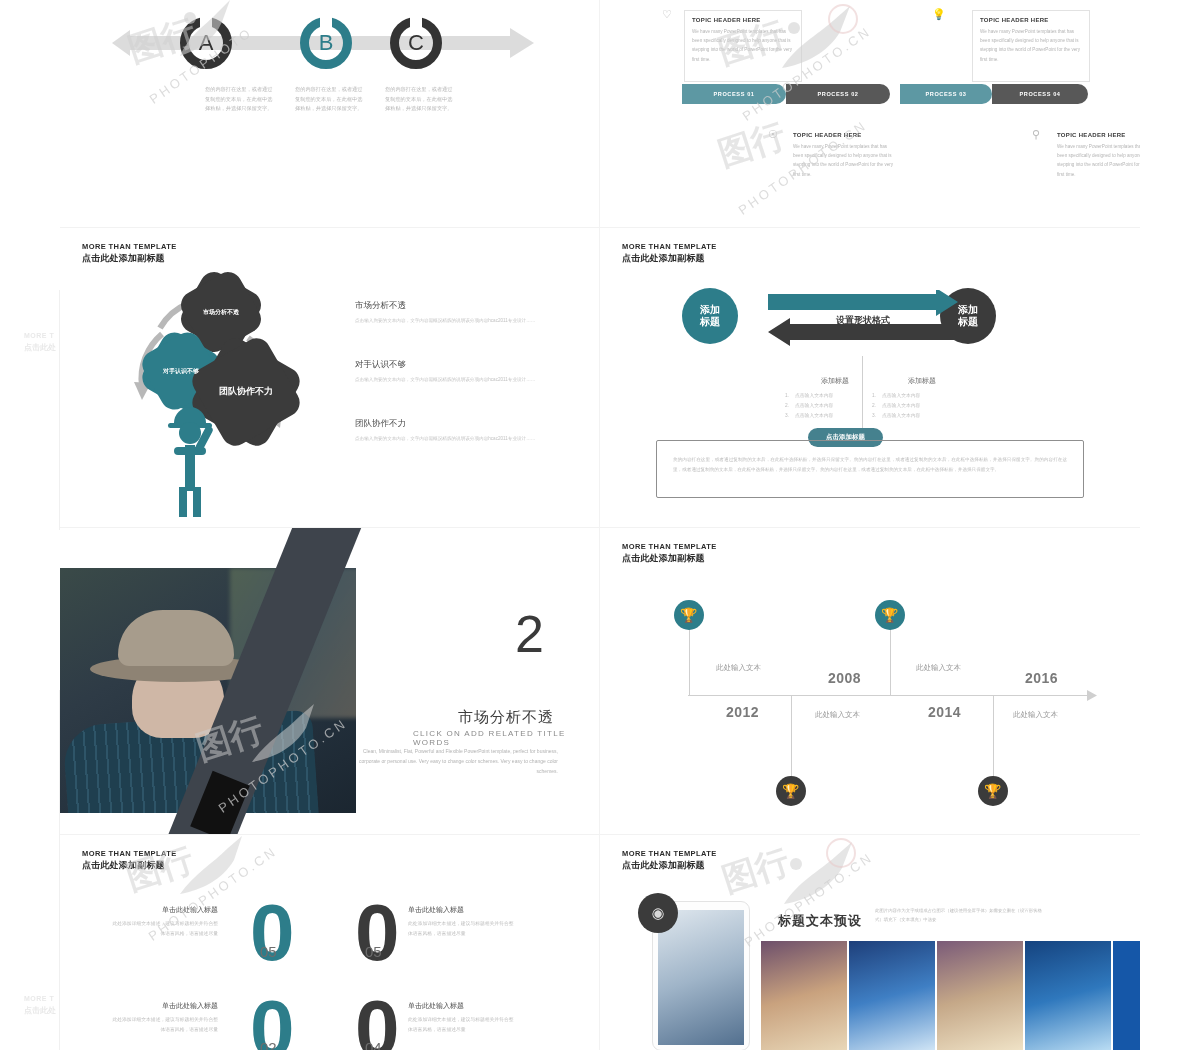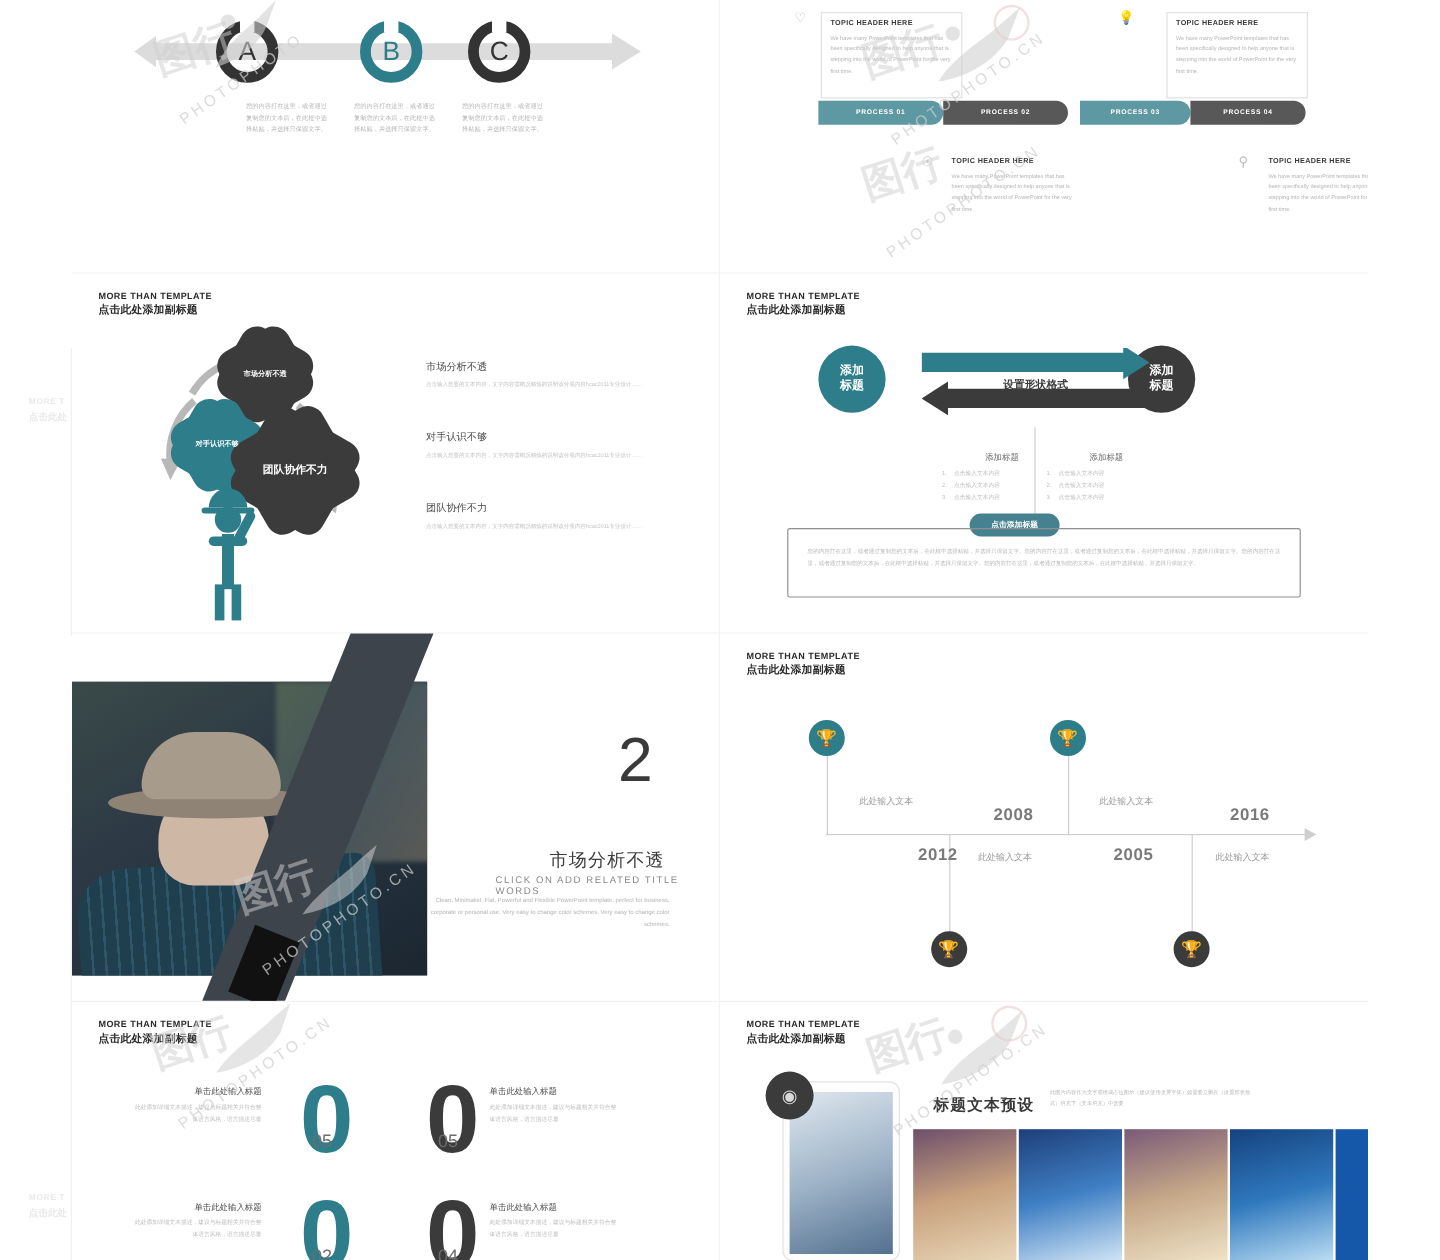--- a/index.html
+++ b/index.html
@@ -366,23 +366,23 @@
     <div class="tl-node" style="left:176px;top:248px;background:#3b3b3b;">
       <span>🏆</span>
         </div>
     <div class="tl-node" style="left:275px;top:72px;background:#2d7d8a;">
       <span>🏆</span>
         </div>
     <div class="tl-node" style="left:378px;top:248px;background:#3b3b3b;">
       <span>🏆</span>
         </div>
 
-    <div class="tl-year" style="left:126px;top:176px;margin-left:39px;">2012</div>
+    <div class="tl-year" style="left:126px;top:176px;">2012</div>
     <div class="tl-year" style="left:228px;top:142px;">2008</div>
-    <div class="tl-year" style="left:328px;top:176px;">2005</div>
+    <div class="tl-year" style="left:328px;top:176px;">2014</div>
     <div class="tl-year" style="left:425px;top:142px;">2016</div>
 
     <div class="tl-txt" style="left:116px;top:135px;">此处输入文本</div>
     <div class="tl-txt" style="left:215px;top:182px;">此处输入文本</div>
     <div class="tl-txt" style="left:316px;top:135px;">此处输入文本</div>
     <div class="tl-txt" style="left:413px;top:182px;">此处输入文本</div>
   </div>
 
   <div class="slide" style="left:0;top:835px;width:540px;height:215px;border-bottom:none;">
     <div class="hdr">

